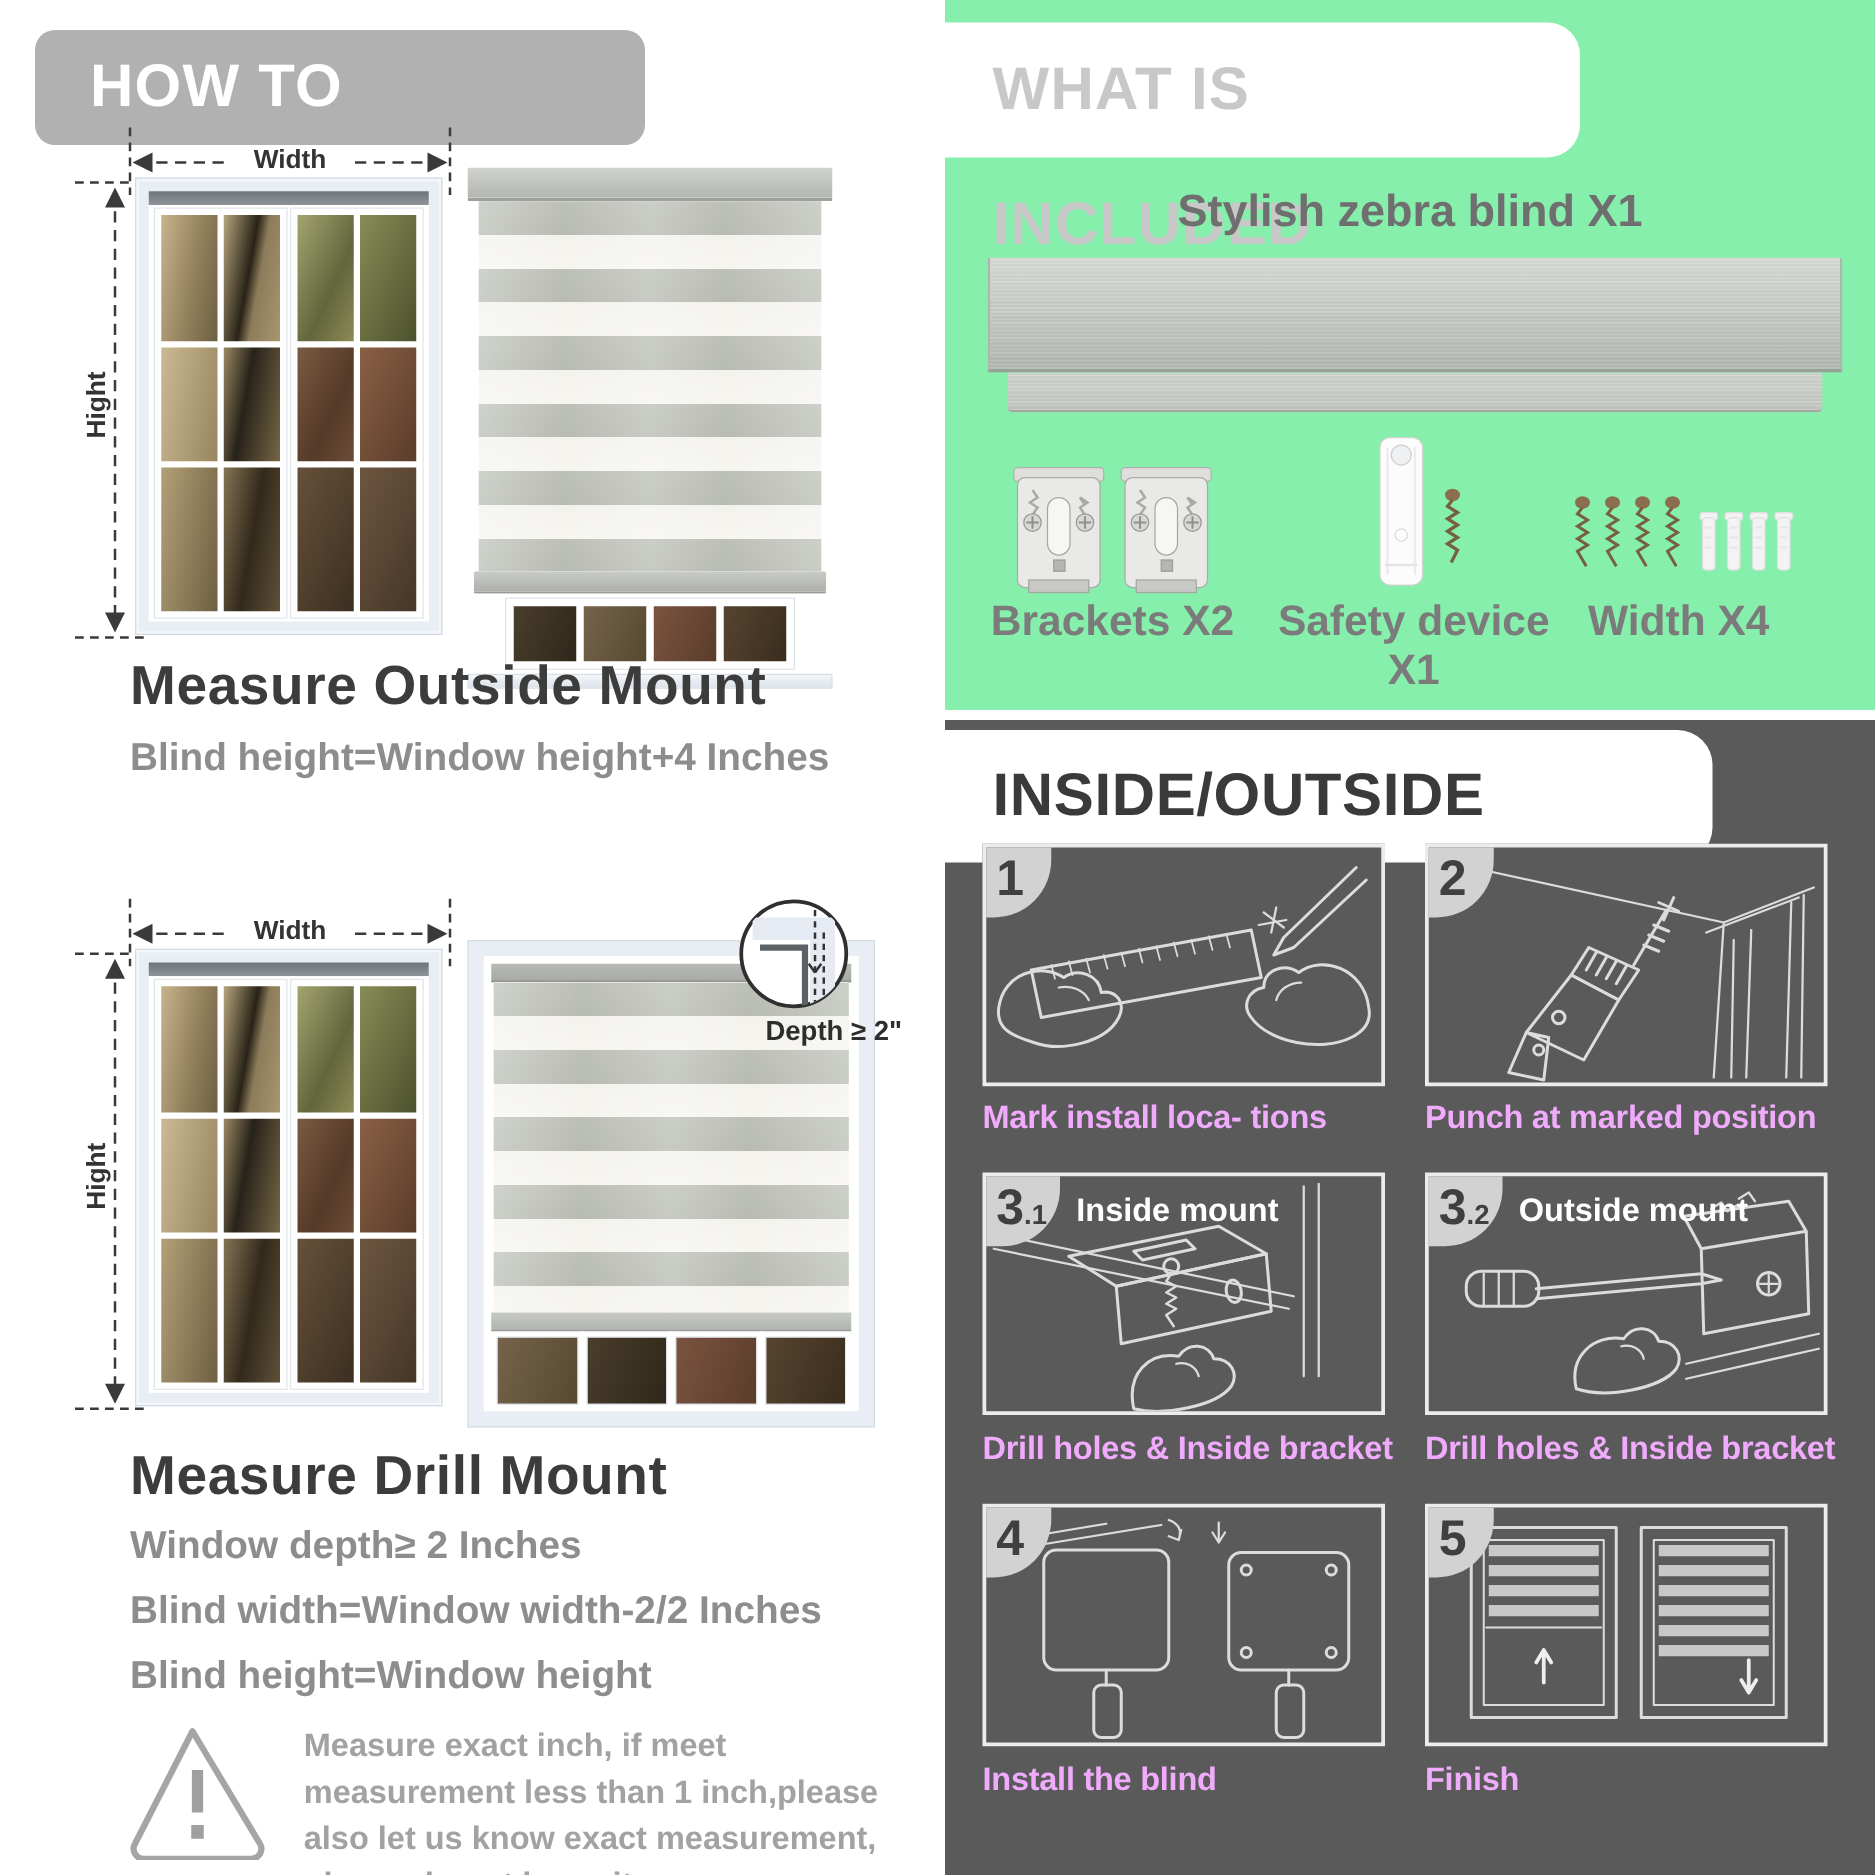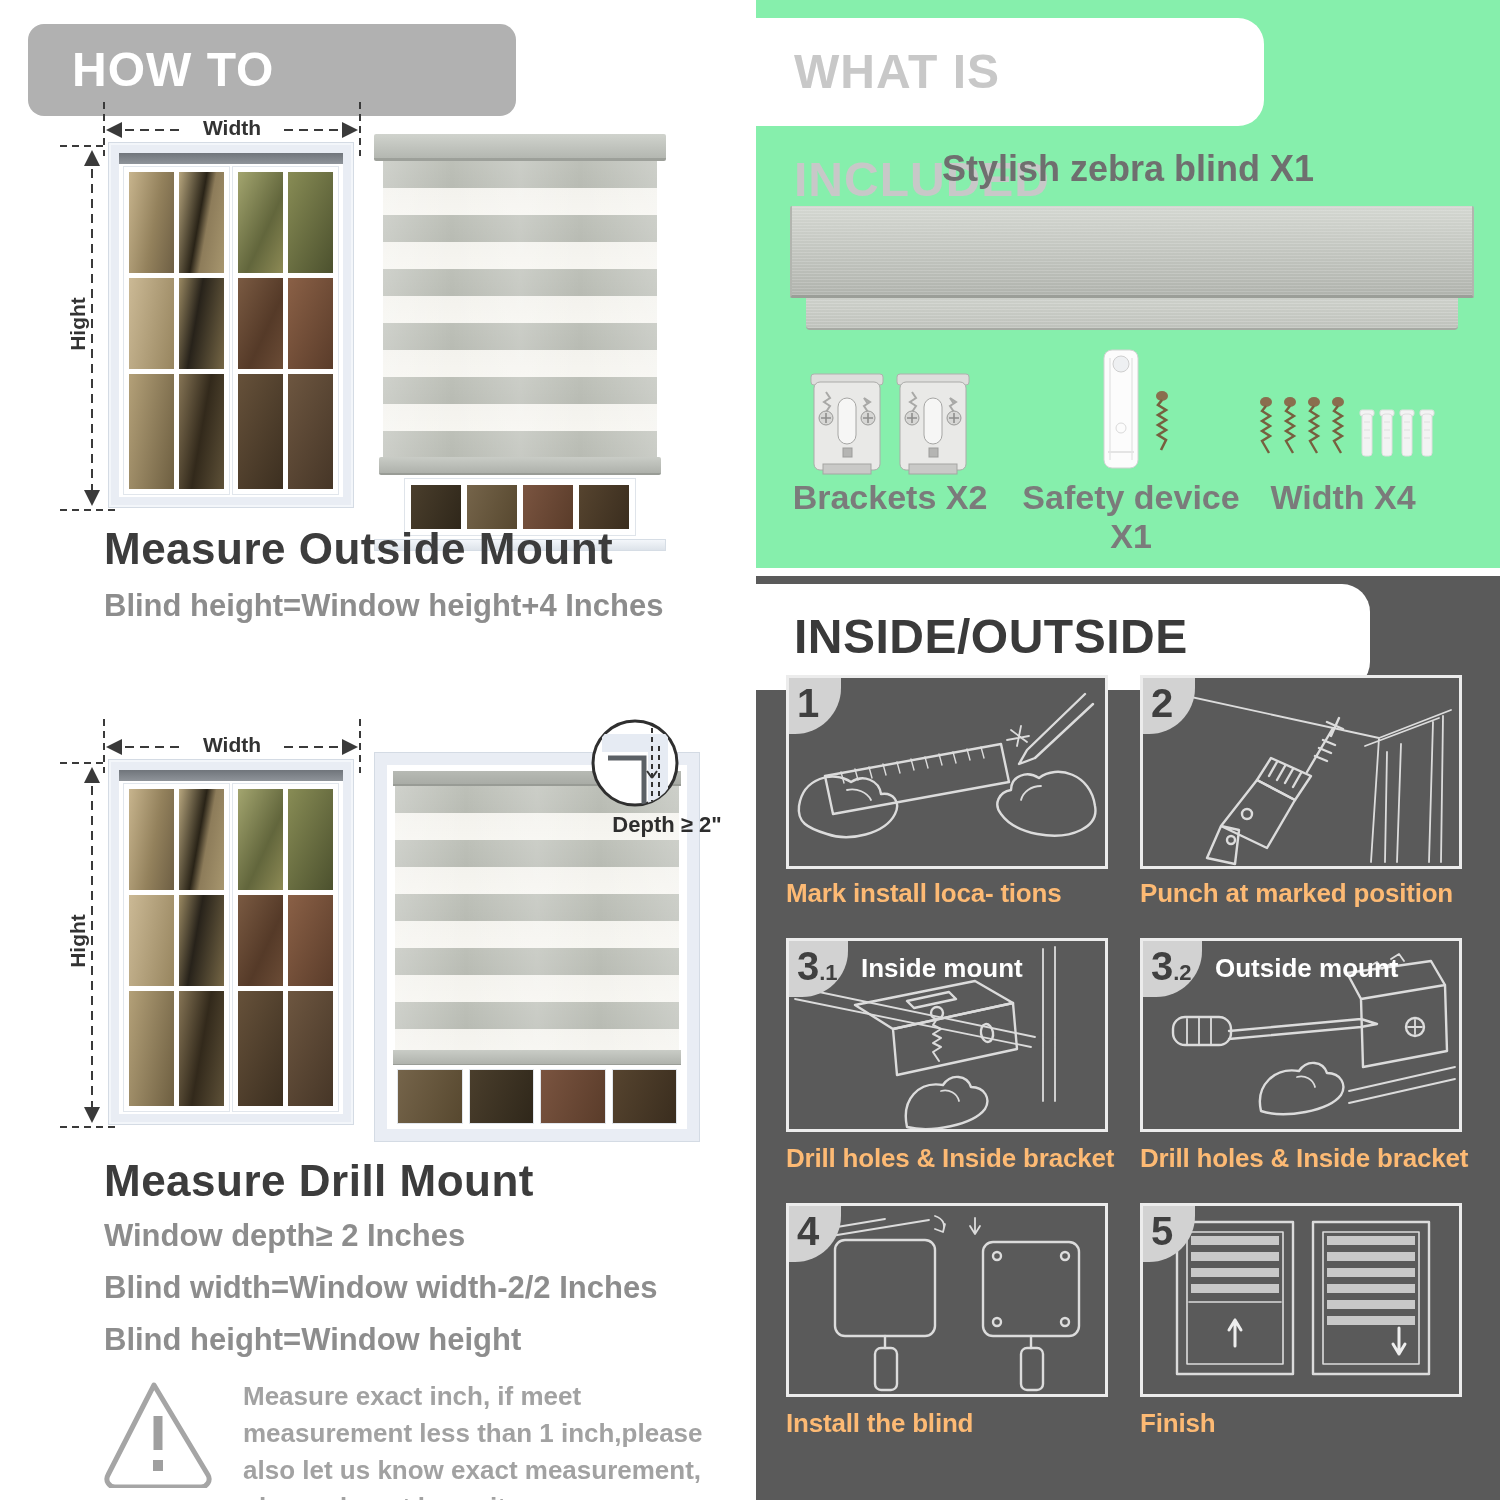--- a/index.html
+++ b/index.html
@@ -68,21 +68,21 @@
      border-bottom:2px solid #a6a9a3}
   .item-label{top:478px;text-align:center;font-size:34px;font-weight:bold;color:#7b7b7b}
   .mount-header{left:0;top:8px;width:614px;height:106px;background:#fff;border-radius:0 28px 28px 0;
      color:#3a3a3a;font-size:48px;font-weight:bold;line-height:106px;padding-left:38px;box-sizing:border-box;letter-spacing:.5px}
   .sbox{position:absolute;width:322px;height:194px;border:3px solid #ececec;background:#5a5a5a;box-sizing:border-box}
   .sbox svg.art{position:absolute;left:0;top:0;width:100%;height:100%}
   .badge{position:absolute;left:0;top:0;min-width:52px;height:56px;padding:0 10px 0 8px;background:#d2d2d2;
      border-radius:0 0 46px 0;color:#404040;font-weight:bold;font-size:40px;line-height:50px;box-sizing:border-box}
   .badge .sub{font-size:22px}
   .inbox-label{position:absolute;left:72px;top:12px;color:#fff;font-weight:bold;font-size:26px}
-  .caption{position:absolute;width:368px;color:#fdba74;font-weight:bold;font-size:26px;letter-spacing:-.2px}
+  .caption{position:absolute;width:368px;color:#f0abfc;font-weight:bold;font-size:26px;letter-spacing:-.2px}
   .lineart{stroke:#dcdcdc;stroke-width:2.4;fill:none;stroke-linecap:round;stroke-linejoin:round}
 </style>
 </head>
 <body>
 
 <div class="abs ribbon">HOW TO MEASURE</div>
 
 <svg class="abs" style="left:98px;top:100px" width="268" height="58">
   <g stroke="#3a3a3a" stroke-width="2">
     <line x1="6" y1="2" x2="6" y2="56" stroke-dasharray="7 5"></line>

